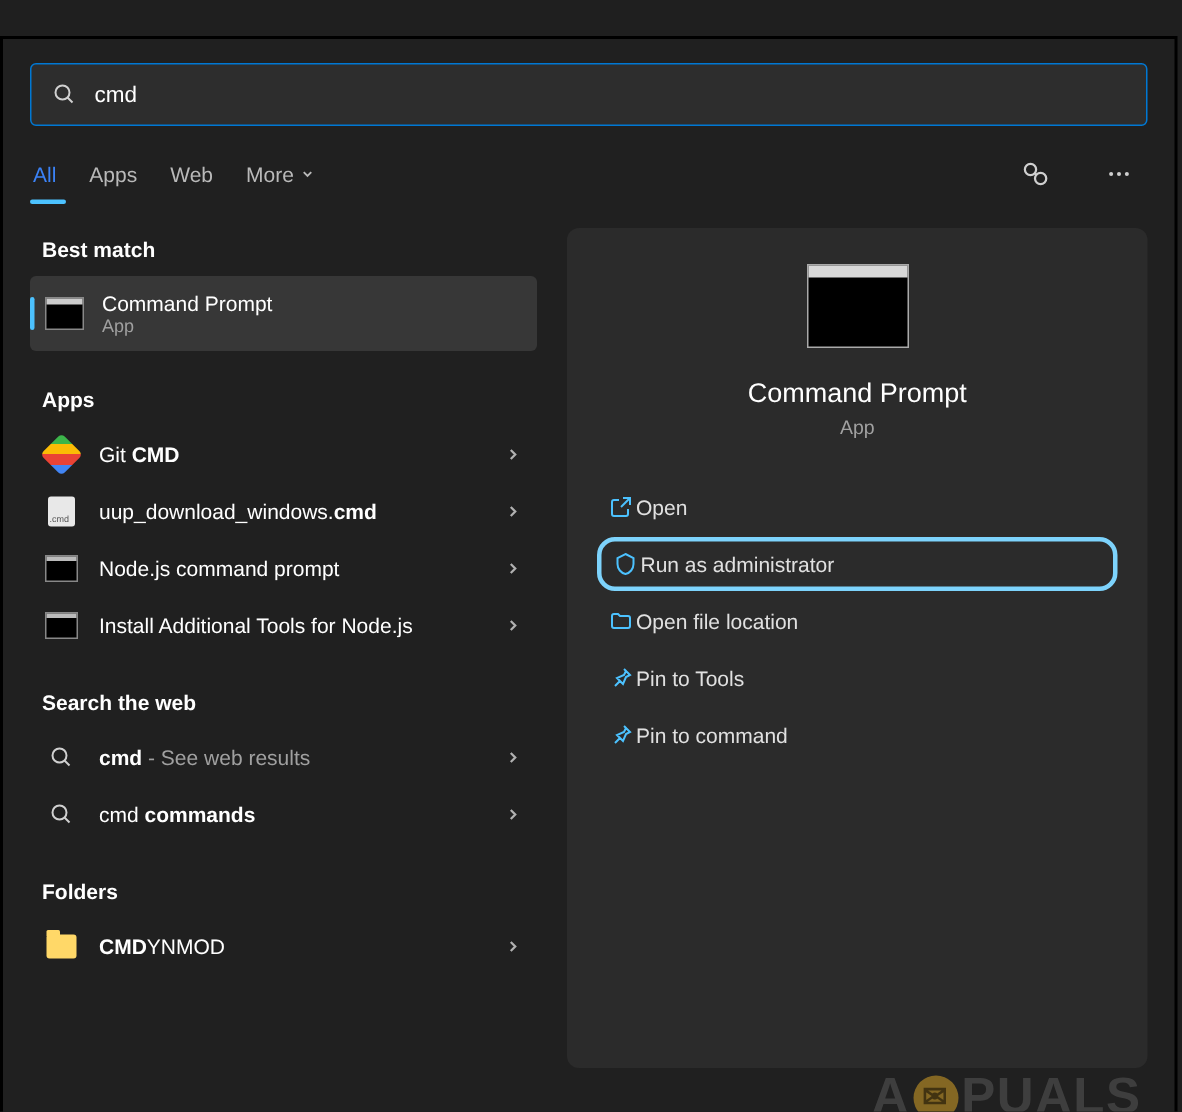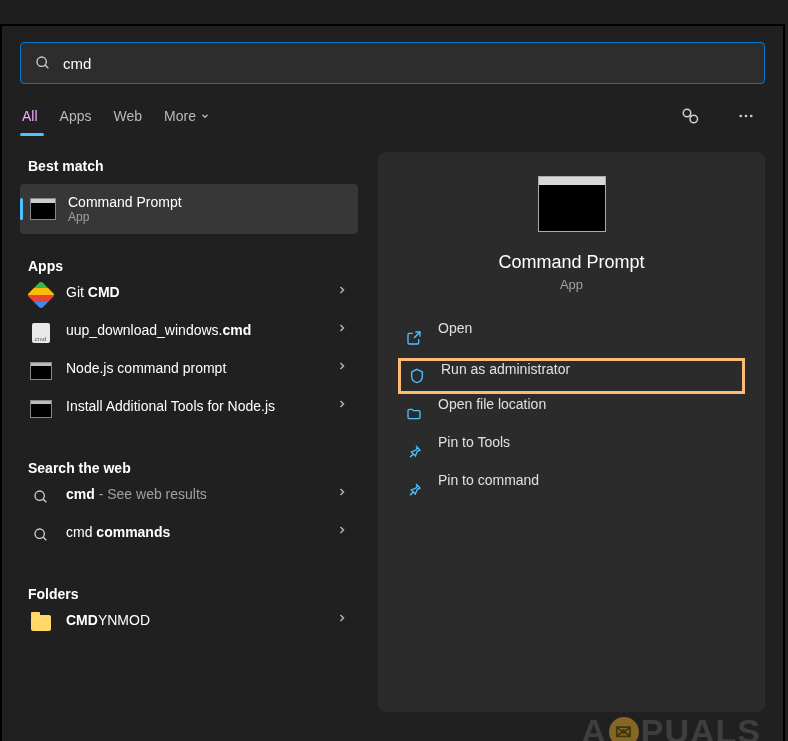--- a/index.html
+++ b/index.html
@@ -44,21 +44,21 @@
     }
     .tab {
       color: #b9b9b9;
       font-size: 14px;
       cursor: pointer;
       height: 100%;
       display: flex;
       align-items: center;
       position: relative;
     }
-    .tab.active { color: #f0abfc; }
+    .tab.active { color: #3b82f6; }
     .tab.active::after {
       content: '';
       position: absolute;
       bottom: -2px;
       left: -2px;
       width: 24px;
       height: 3px;
       background: #4cc2ff;
       border-radius: 2px;
     }
@@ -104,21 +104,21 @@
       width: 26px; height: 22px;
       background: #000; border: 1px solid #888;
       margin-right: 12px;
       position: relative;
     }
     .bm-icon::before { content: ''; position: absolute; top: 0; left: 0; width: 100%; height: 4px; background: #ccc; }
     .bm-text .bm-title { color: #fff; font-size: 14px; }
     .bm-text .bm-sub { color: #a0a0a0; font-size: 12px; }
     .list-item {
       display: flex;
-      align-items: flex-start;
+      align-items: center;
       height: 38px;
       padding: 0 10px;
       cursor: pointer;
       border-radius: 4px;
     }
     .li-icon {
       width: 22px; height: 22px;
       display: flex; align-items: center; justify-content: center;
       margin-right: 14px;
       flex-shrink: 0;
@@ -152,33 +152,33 @@
       background: #000; border: 1px solid #aaa;
       position: relative;
       margin-bottom: 20px;
     }
     .detail-icon::before { content: ''; position: absolute; top: 0; left: 0; width: 100%; height: 8px; background: #d8d8d8; }
     .detail-title { color: #fff; font-size: 18px; font-weight: 400; margin-bottom: 4px; }
     .detail-sub { color: #a0a0a0; font-size: 13px; }
     .actions { padding: 0 20px; }
     .action-item {
       display: flex;
+      align-items: center;
       height: 36px;
       padding: 0 8px;
       cursor: pointer;
       border-radius: 4px;
       color: #e0e0e0;
       font-size: 14px;
-      gap: 14px;
       margin: 2px 0;
     }
     .action-item .ai-icon { width: 18px; display: flex; align-items: center; color: #4cc2ff; }
     .action-highlight {
-      border: 3px solid #fdba74;
-      border-radius: 0;
+      border: 3px solid #7dd3fc;
+      border-radius: 12px;
     }
     .watermark {
       position: absolute;
       right: 22px;
       bottom: 10px;
       font-size: 34px;
       font-weight: 700;
       color: rgba(120,120,120,0.35);
       letter-spacing: 1px;
       display: flex;

